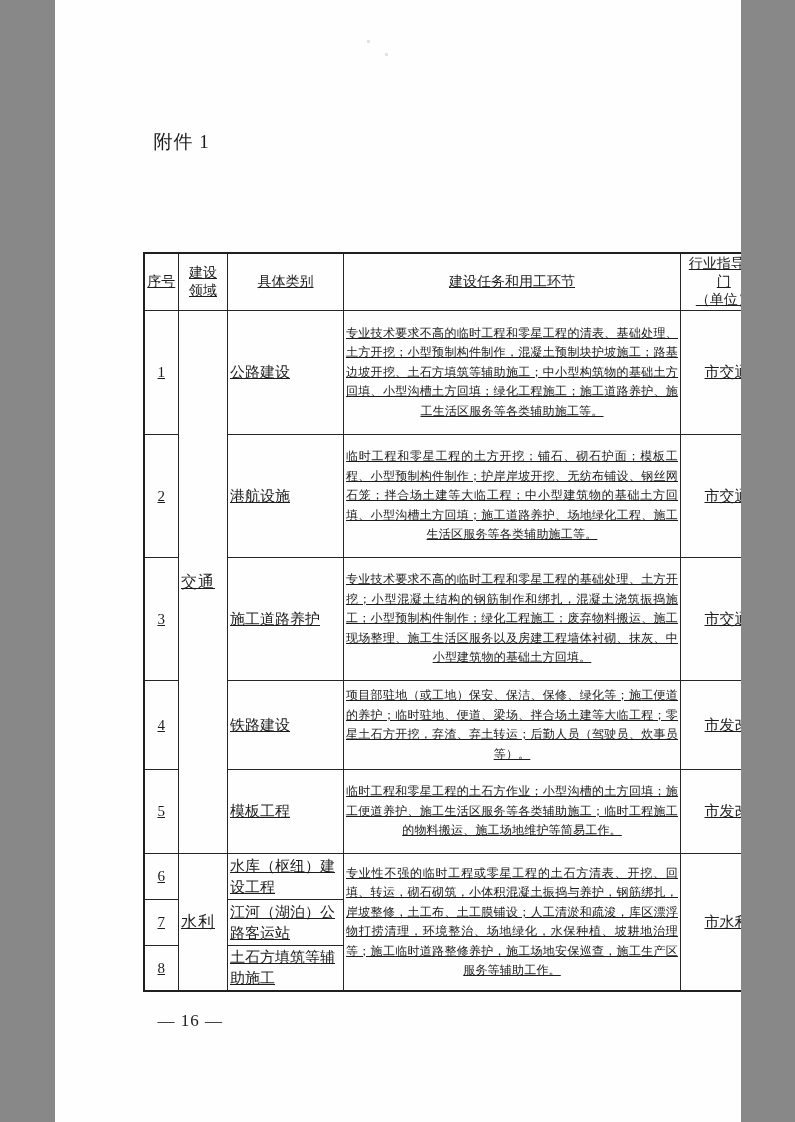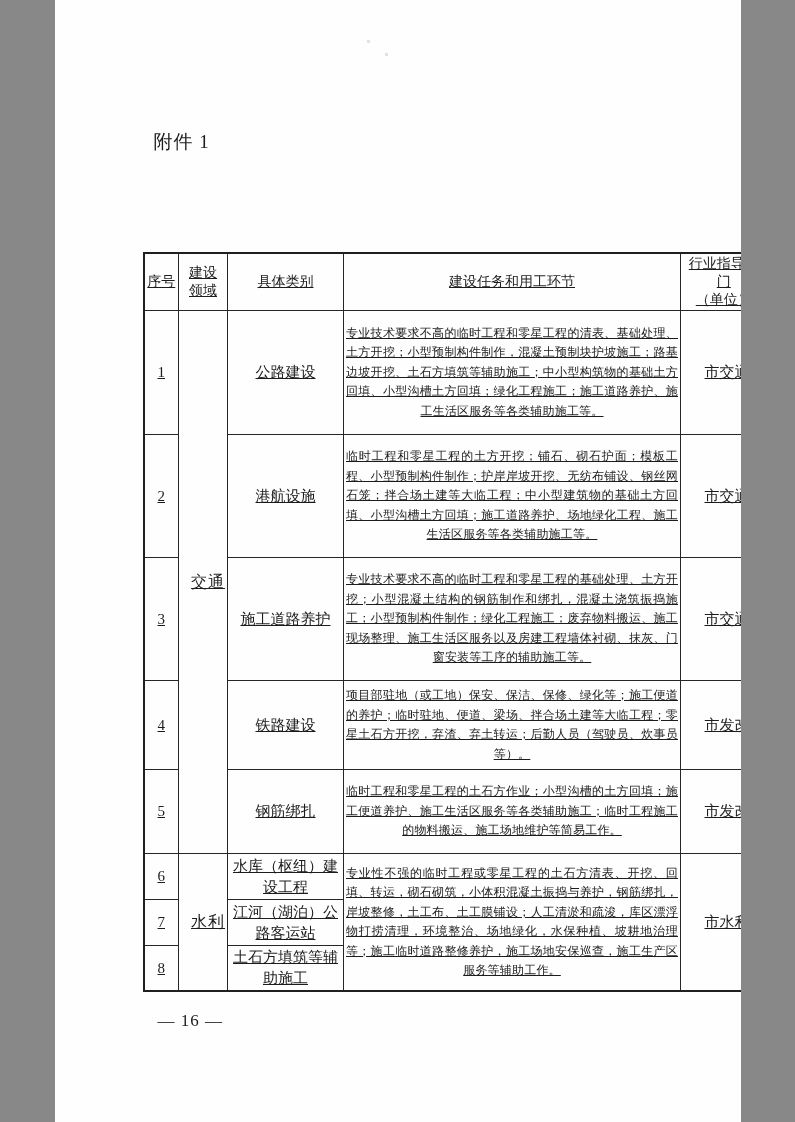--- a/index.html
+++ b/index.html
@@ -43,22 +43,22 @@
     border: 1px solid #262626;
     vertical-align: middle;
     font-weight: normal;
     padding: 1px 2px;
     overflow: hidden;
   }
   #doc-table { border: 2px solid #1f1f1f; text-decoration: underline; }
   th.hdr { font-size: 14px; text-align: center; line-height: 18px; }
   th.hdr-multiline { white-space: pre-line; font-size: 14px; }
   td.cell-no { text-align: center; font-size: 15px; }
-  td.cell-field { text-align: right; font-size: 16px; letter-spacing: 1px; }
-  td.cell-category { text-align: center; font-size: 15px; line-height: 21px; padding: 1px 4px; }
+  td.cell-field { text-align: left; font-size: 16px; letter-spacing: 1px; }
+  td.cell-category { text-align: left; font-size: 15px; line-height: 21px; padding: 1px 4px; }
   td.cell-tasks {
     font-size: 12px;
     line-height: 19.5px;
     text-align: justify;
     text-align-last: center;
     padding: 3px 5px;
     letter-spacing: 0.2px;
     margin-left: 6px;
   }
   td.cell-dept { text-align: right; font-size: 15px; }
@@ -109,32 +109,32 @@
     </tr>
     <tr style="height:123px">
       <td class="cell-no">2</td>
       <td class="cell-category">港航设施</td>
       <td class="cell-tasks">临时工程和零星工程的土方开挖；铺石、砌石护面；模板工程、小型预制构件制作；护岸岸坡开挖、无纺布铺设、钢丝网石笼；拌合场土建等大临工程；中小型建筑物的基础土方回填、小型沟槽土方回填；施工道路养护、场地绿化工程、施工生活区服务等各类辅助施工等。</td>
       <td class="cell-dept">市交通局</td>
     </tr>
     <tr style="height:123px">
       <td class="cell-no">3</td>
       <td class="cell-category">施工道路养护</td>
-      <td class="cell-tasks">专业技术要求不高的临时工程和零星工程的基础处理、土方开挖；小型混凝土结构的钢筋制作和绑扎，混凝土浇筑振捣施工；小型预制构件制作；绿化工程施工；废弃物料搬运、施工现场整理、施工生活区服务以及房建工程墙体衬砌、抹灰、门窗安装等工序的辅助施工等。</td>
+      <td class="cell-tasks">专业技术要求不高的临时工程和零星工程的基础处理、土方开挖；小型混凝土结构的钢筋制作和绑扎，混凝土浇筑振捣施工；小型预制构件制作；绿化工程施工；废弃物料搬运、施工现场整理、施工生活区服务以及房建工程墙体衬砌、抹灰、中小型建筑物的基础土方回填。</td>
       <td class="cell-dept">市交通局</td>
     </tr>
     <tr style="height:89px">
       <td class="cell-no">4</td>
       <td class="cell-category">铁路建设</td>
       <td class="cell-tasks">项目部驻地（或工地）保安、保洁、保修、绿化等；施工便道的养护；临时驻地、便道、梁场、拌合场土建等大临工程；零星土石方开挖，弃渣、弃土转运；后勤人员（驾驶员、炊事员等）。</td>
       <td class="cell-dept">市发改委</td>
     </tr>
     <tr style="height:84px">
       <td class="cell-no">5</td>
-      <td class="cell-category">钢筋绑扎</td>
+      <td class="cell-category">模板工程</td>
       <td class="cell-tasks">临时工程和零星工程的土石方作业；小型沟槽的土方回填；施工便道养护、施工生活区服务等各类辅助施工；临时工程施工的物料搬运、施工场地维护等简易工作。</td>
       <td class="cell-dept">市发改委</td>
     </tr>
     <tr style="height:46px">
       <td class="cell-no">6</td>
       <td class="cell-field" rowspan="3">水利</td>
       <td class="cell-category">水库（枢纽）建设工程</td>
       <td class="cell-tasks" rowspan="3">专业性不强的临时工程或零星工程的土石方清表、开挖、回填、转运，砌石砌筑，小体积混凝土振捣与养护，钢筋绑扎，岸坡整修，土工布、土工膜铺设；人工清淤和疏浚，库区漂浮物打捞清理，环境整治、场地绿化，水保种植、坡耕地治理等；施工临时道路整修养护，施工场地安保巡查，施工生产区服务等辅助工作。</td>
       <td class="cell-dept" rowspan="3">市水利局</td>
     </tr>

